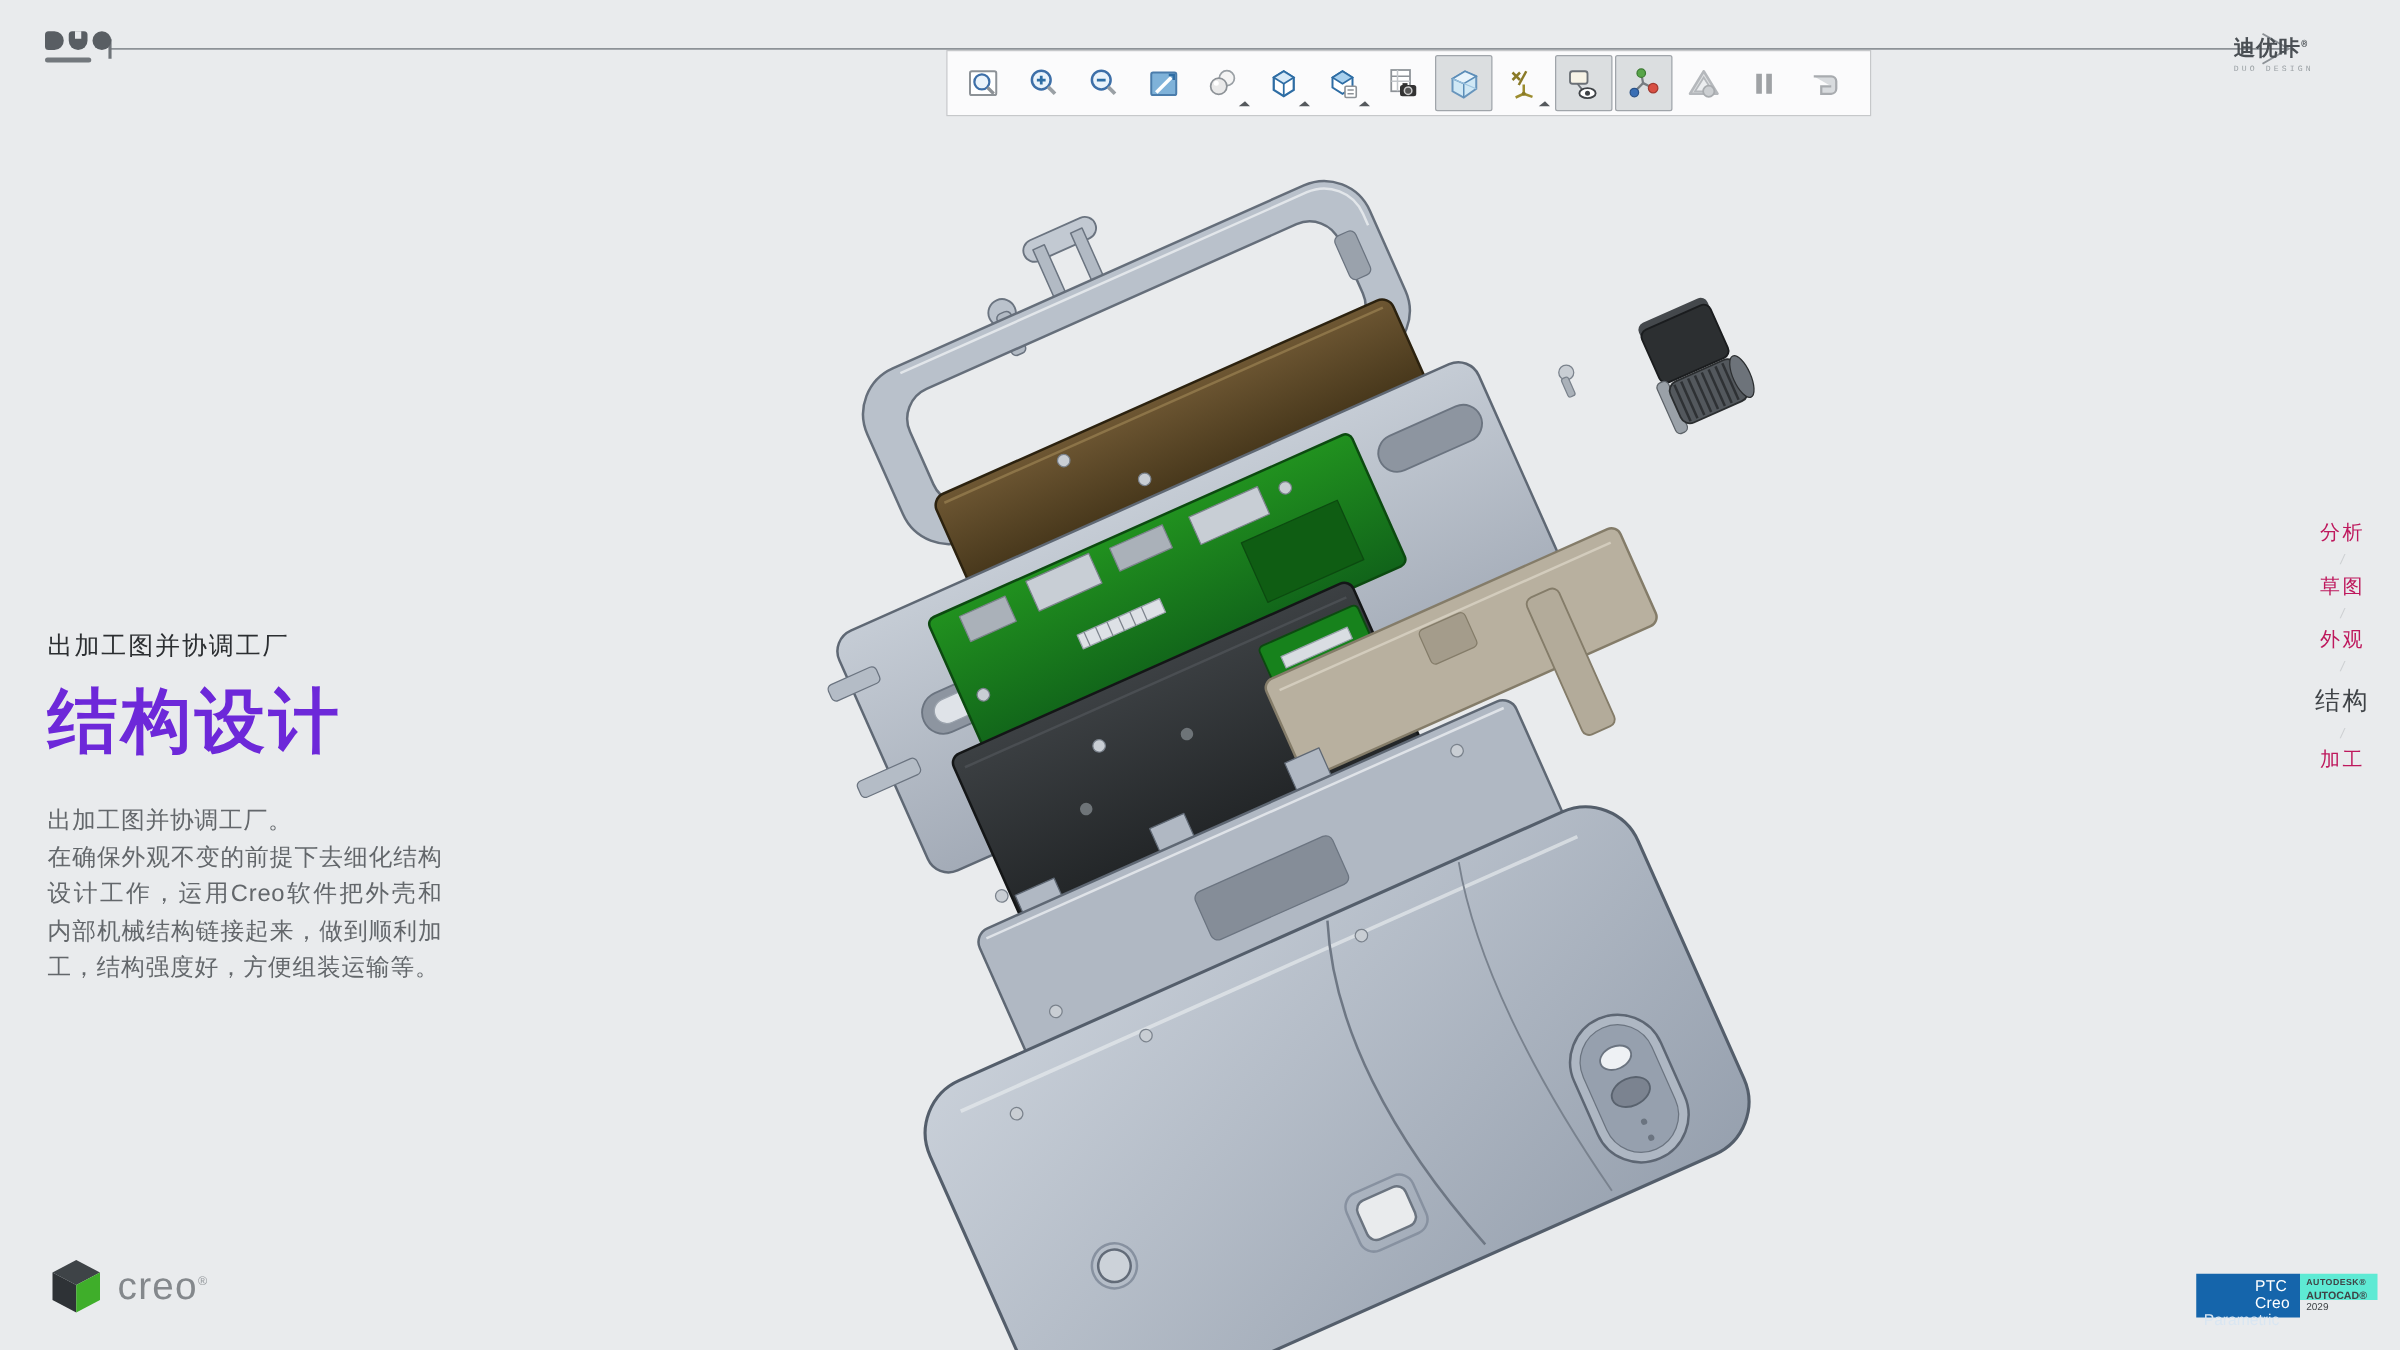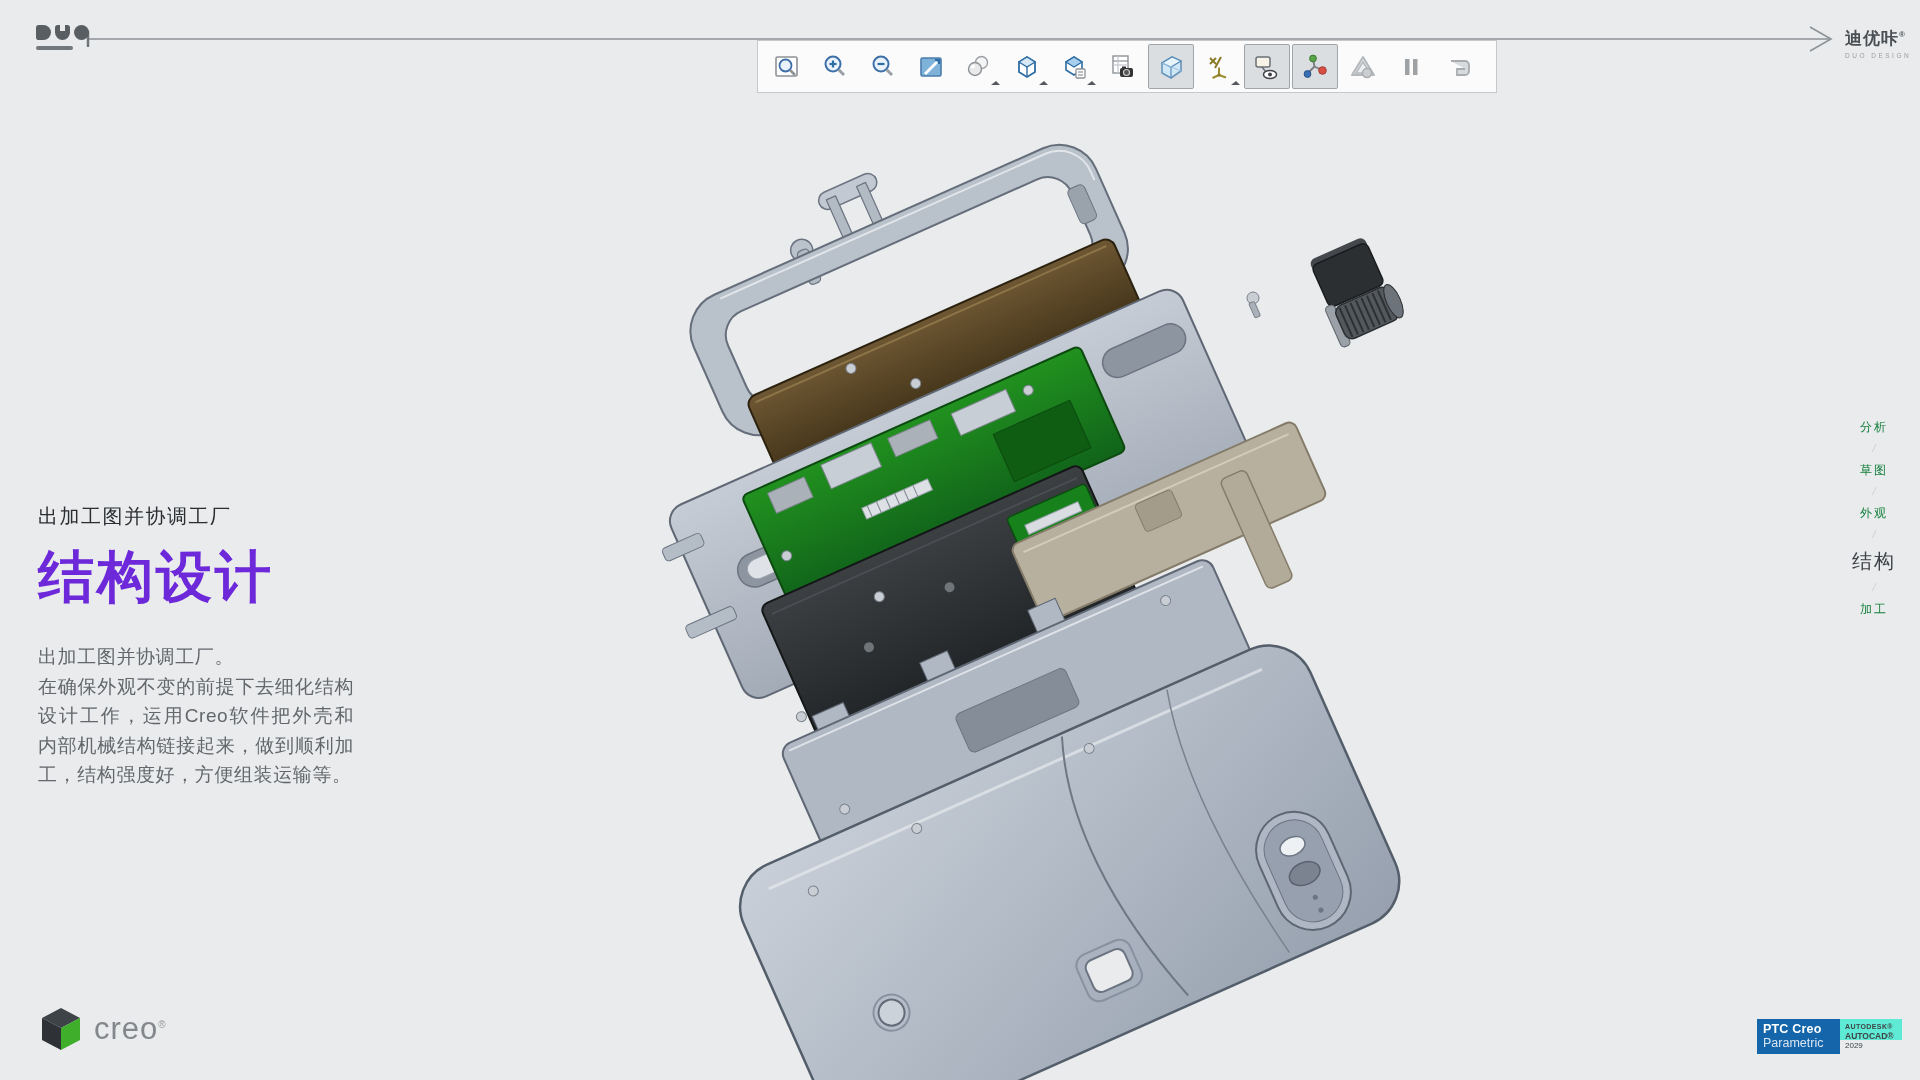--- a/index.html
+++ b/index.html
@@ -13,21 +13,21 @@
   
   #header-line-svg { position:absolute; left:0; top:0; width:1920px; height:80px; z-index:3; }
   #duo-logo { position:absolute; left:36px; top:25px; z-index:4; }
   #duo-logo .glyphs { display:flex; gap:4px; align-items:center; }
   .duo-glyph { width:15px; height:15px; background:#595e63; position:relative; }
   .duo-d { border-radius:3px 8px 8px 3px; }
   .duo-u { border-radius:3px 3px 8px 8px; }
   .duo-u::after { content:""; position:absolute; left:5px; top:0; width:5px; height:6px; background:#e9ebed; }
   .duo-o { border-radius:50%; }
   #duo-underline { width:37px; height:3.5px; background:#73787d; border-radius:2px; margin-top:6px; }
-  #brand-right { position:absolute; left:1845px; top:27px; z-index:4; text-align:left; }
+  #brand-right { position:absolute; left:1787px; top:27px; z-index:4; text-align:left;font-family:Liberation Mono, monospace; }
   #brand-right .cn { font-size:17px; font-weight:bold; color:#4a4f54; letter-spacing:1px; }
   #brand-right .cn sup { font-size:8px; }
   #brand-right .tag { font-size:6.5px; color:#9aa0a4; letter-spacing:2.5px; margin-top:2px; }
 
   
   #toolbar {
     position:absolute; left:757px; top:40px; width:740px; height:53px;
     background:#fbfbfc; border:1px solid #c6c8ca; z-index:5;
     display:flex; align-items:center; padding:0 6px; gap:2px;
   }
@@ -45,31 +45,31 @@
   
   #intro { position:absolute; left:38px; top:503px; width:316px; z-index:2; }
   #intro .eyebrow { font-size:20px; color:#2b2e31; letter-spacing:1.5px; }
   #intro .title { font-size:56px; color:#6d28d9; letter-spacing:3px; font-weight:700; margin-top:10px; }
   #intro .subtitle { font-size:25px; color:#17191b; margin-top:12px; letter-spacing:.5px; }
   #intro .body { margin-top:26px; font-size:19px; line-height:29.5px; color:#63676b; letter-spacing:.6px; text-align:justify; }
   #intro .body p { margin:0; }
 
   
   #right-nav { position:absolute; left:1840px; top:420px; width:68px; z-index:2; text-align:center; }
-  .nav-item { font-size:12px; color:#15803d; letter-spacing:2px; line-height:14px; cursor:pointer; }
+  .nav-item { font-size:16px; color:#be185d; letter-spacing:2px; line-height:14px; cursor:pointer; }
   .nav-item.active { font-size:20px; color:#3f4347; letter-spacing:2px; line-height:24px; margin:4px 0; }
   .nav-sep { font-size:11px; color:#cdd0d2; line-height:11px; margin:9px 0; font-style:italic; }
 
   
   #creo-brand { position:absolute; left:40px; top:1006px; display:flex; align-items:center; gap:12px; z-index:2; }
   #creo-brand .word { font-size:31px; color:#84888c; letter-spacing:1px; }
   #creo-brand .word sup { font-size:10px; color:#95999d; }
   #badges { position:absolute; left:1757px; top:1019px; display:flex; z-index:2; }
   #badge-ptc { width:83px; height:35px; background:#1565ab; color:#fff; padding:4px 6px; }
-  #badge-ptc .l1 { font-size:12.5px; font-weight:bold; line-height:13px; letter-spacing:.2px; }
+  #badge-ptc .l1 { font-size:12.5px; font-weight:normal; line-height:13px; letter-spacing:.2px;margin-left:41px; }
   #badge-ptc .l2 { font-size:12.5px; line-height:14px; color:#d9e6f2; }
   #badge-acad { width:62px; height:21px; background:#5eead4; color:#3f4346; padding:3px 5px; }
   #badge-acad .l1 { font-size:7px; font-weight:bold; letter-spacing:.4px; line-height:9px; }
   #badge-acad .l2 { font-size:8.5px; font-weight:bold; line-height:10px; }
   #badge-acad .l3 { font-size:8px; line-height:10px; }
 
   
   #cad-view { position:absolute; left:0; top:0; width:1920px; height:1080px; z-index:1; }
 </style>
 </head>

